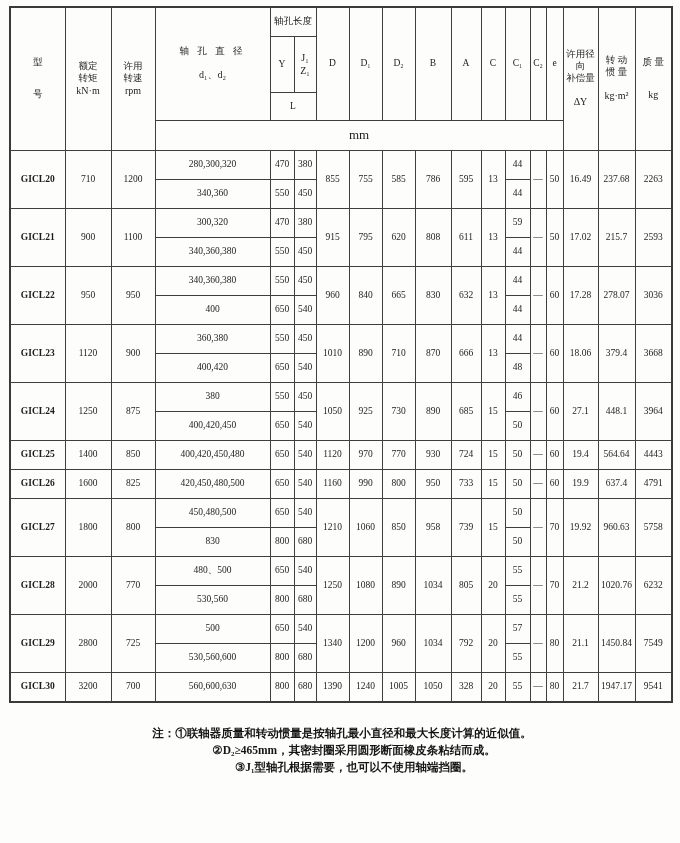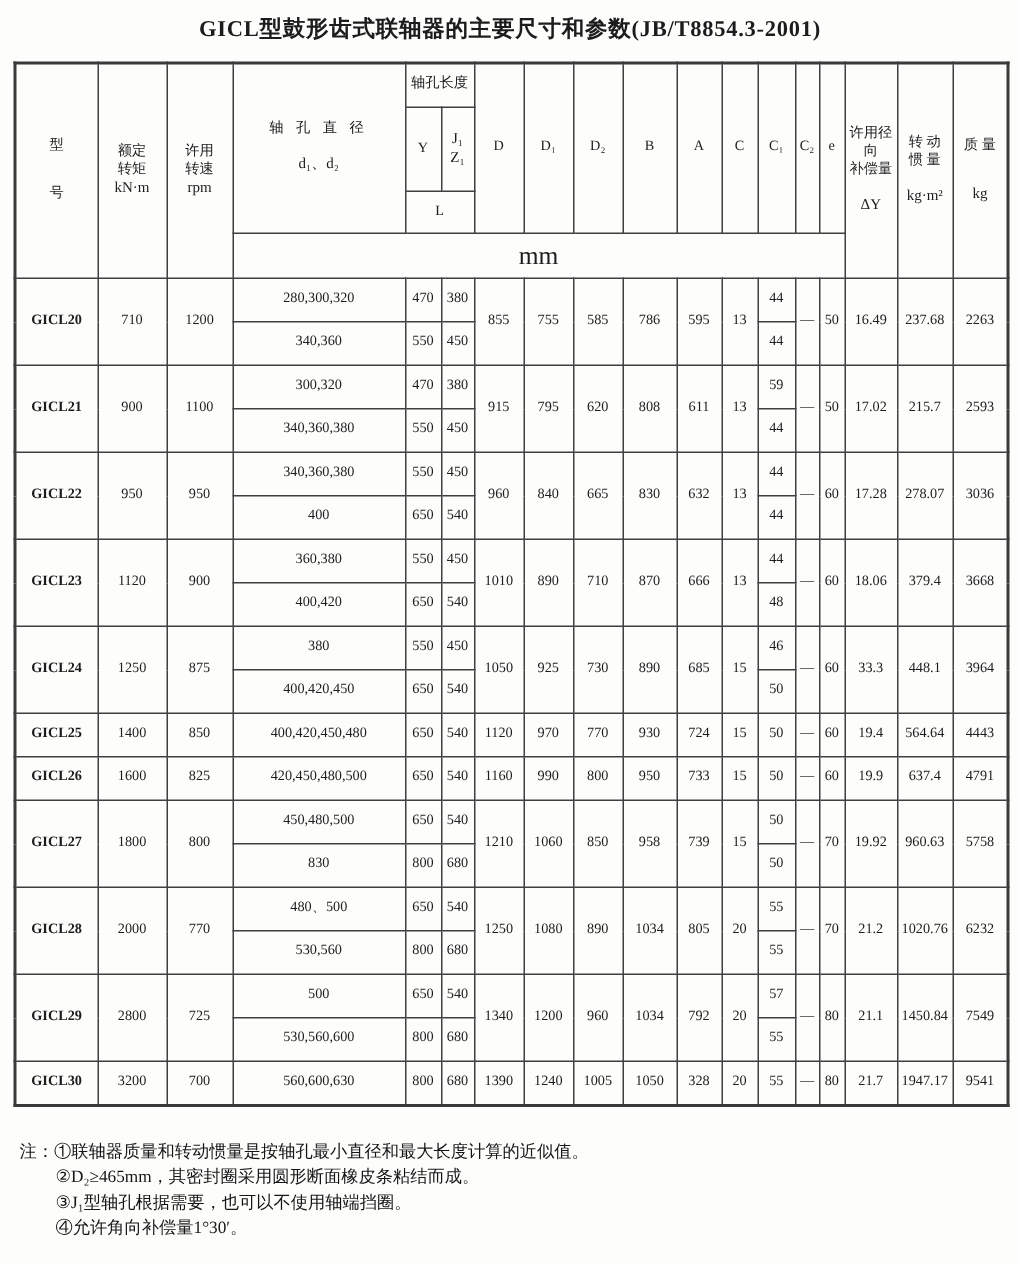--- a/index.html
+++ b/index.html
@@ -35,39 +35,39 @@
     overflow:hidden;
   }
   td.hd{font-size:11px;}
   td.hd .sub{font-size:10px;font-family:"Liberation Serif","DejaVu Serif",serif;}
   td.hd .sp{letter-spacing:3px;}
   td.hd .gap-top{margin-top:11px;}
   td.hd .gap-big{margin-top:20px;}
   tr.hrow1 td{height:28px;}
   tr.hrow2 td{height:55px;}
   tr.hrow3 td{height:27px;}
-  tr.hrow4 td{height:29px;font-size:17px;}
+  tr.hrow4 td{height:29px;font-size:13px;}
   tr.data-row td{height:28px;}
   td.c-model{font-size:10px;font-weight:bold;}
   .notes{
     margin:22px 0 0 4px;
     font-size:11.5px;
-    font-weight:normal;
+    font-weight:bold;
     line-height:17px;
     color:#151515;
+    text-align:center;
   }
   .note-line{white-space:nowrap;}
   .note-line.indent{padding-left:24px;}
 </style>
 </head>
 <body>
 
 <div class="page">
 
-  <div class="title">GICL型鼓形齿式联轴器的主要尺寸和参数(JB/T8854.3-2001)</div>
 
   <table class="spec">
     <colgroup>
       <col style="width:55px">
         <col style="width:46px">
         <col style="width:44px">
       <col style="width:115px">
         <col style="width:24px">
         <col style="width:22px">
       <col style="width:33px">
@@ -256,21 +256,21 @@
           <td>450</td>
           <td rowspan="2">1050</td>
           <td rowspan="2">925</td>
           <td rowspan="2">730</td>
           <td rowspan="2">890</td>
           <td rowspan="2">685</td>
           <td rowspan="2">15</td>
           <td>46</td>
           <td rowspan="2">—</td>
           <td rowspan="2">60</td>
-          <td rowspan="2">33.3</td>
+          <td rowspan="2">27.1</td>
           <td rowspan="2">448.1</td>
           <td rowspan="2">3964</td>
         </tr>
         <tr class="data-row">
           <td>400,420,450</td>
           <td>650</td>
           <td>540</td>
           <td>50</td>
         </tr>
         <tr class="data-row">
@@ -411,16 +411,15 @@
           <td>1947.17</td>
           <td>9541</td>
         </tr>
       </tbody>
   </table>
 
   <div class="notes">
     <div class="note-line"><span>注：</span><span>①联轴器质量和转动惯量是按轴孔最小直径和最大长度计算的近似值。</span></div>
     <div class="note-line indent">②D₂≥465mm，其密封圈采用圆形断面橡皮条粘结而成。</div>
     <div class="note-line indent">③J₁型轴孔根据需要，也可以不使用轴端挡圈。</div>
-    <div class="note-line indent">④允许角向补偿量1°30′。</div>
   </div>
 
 </div>
 
 </body></html>

